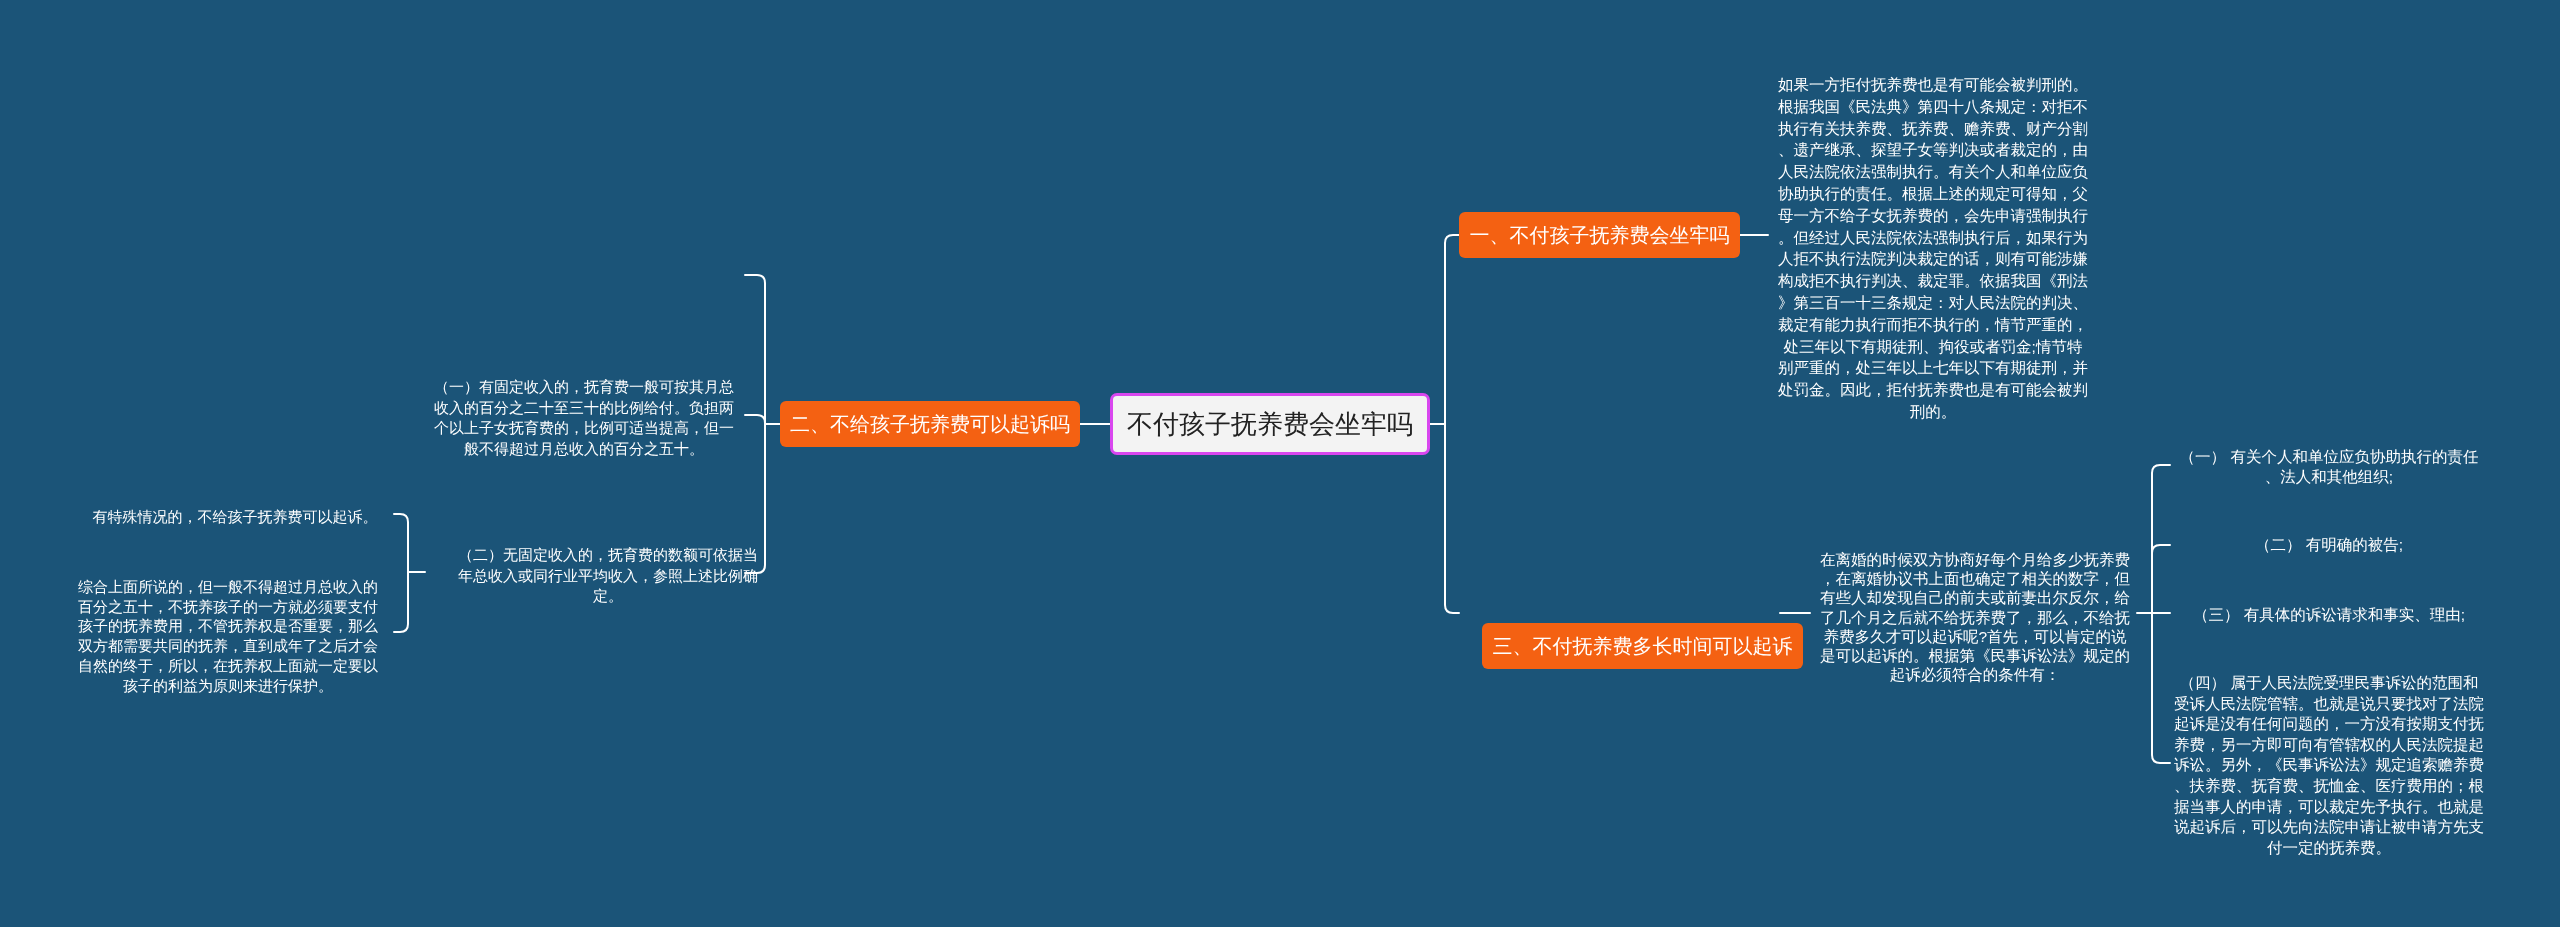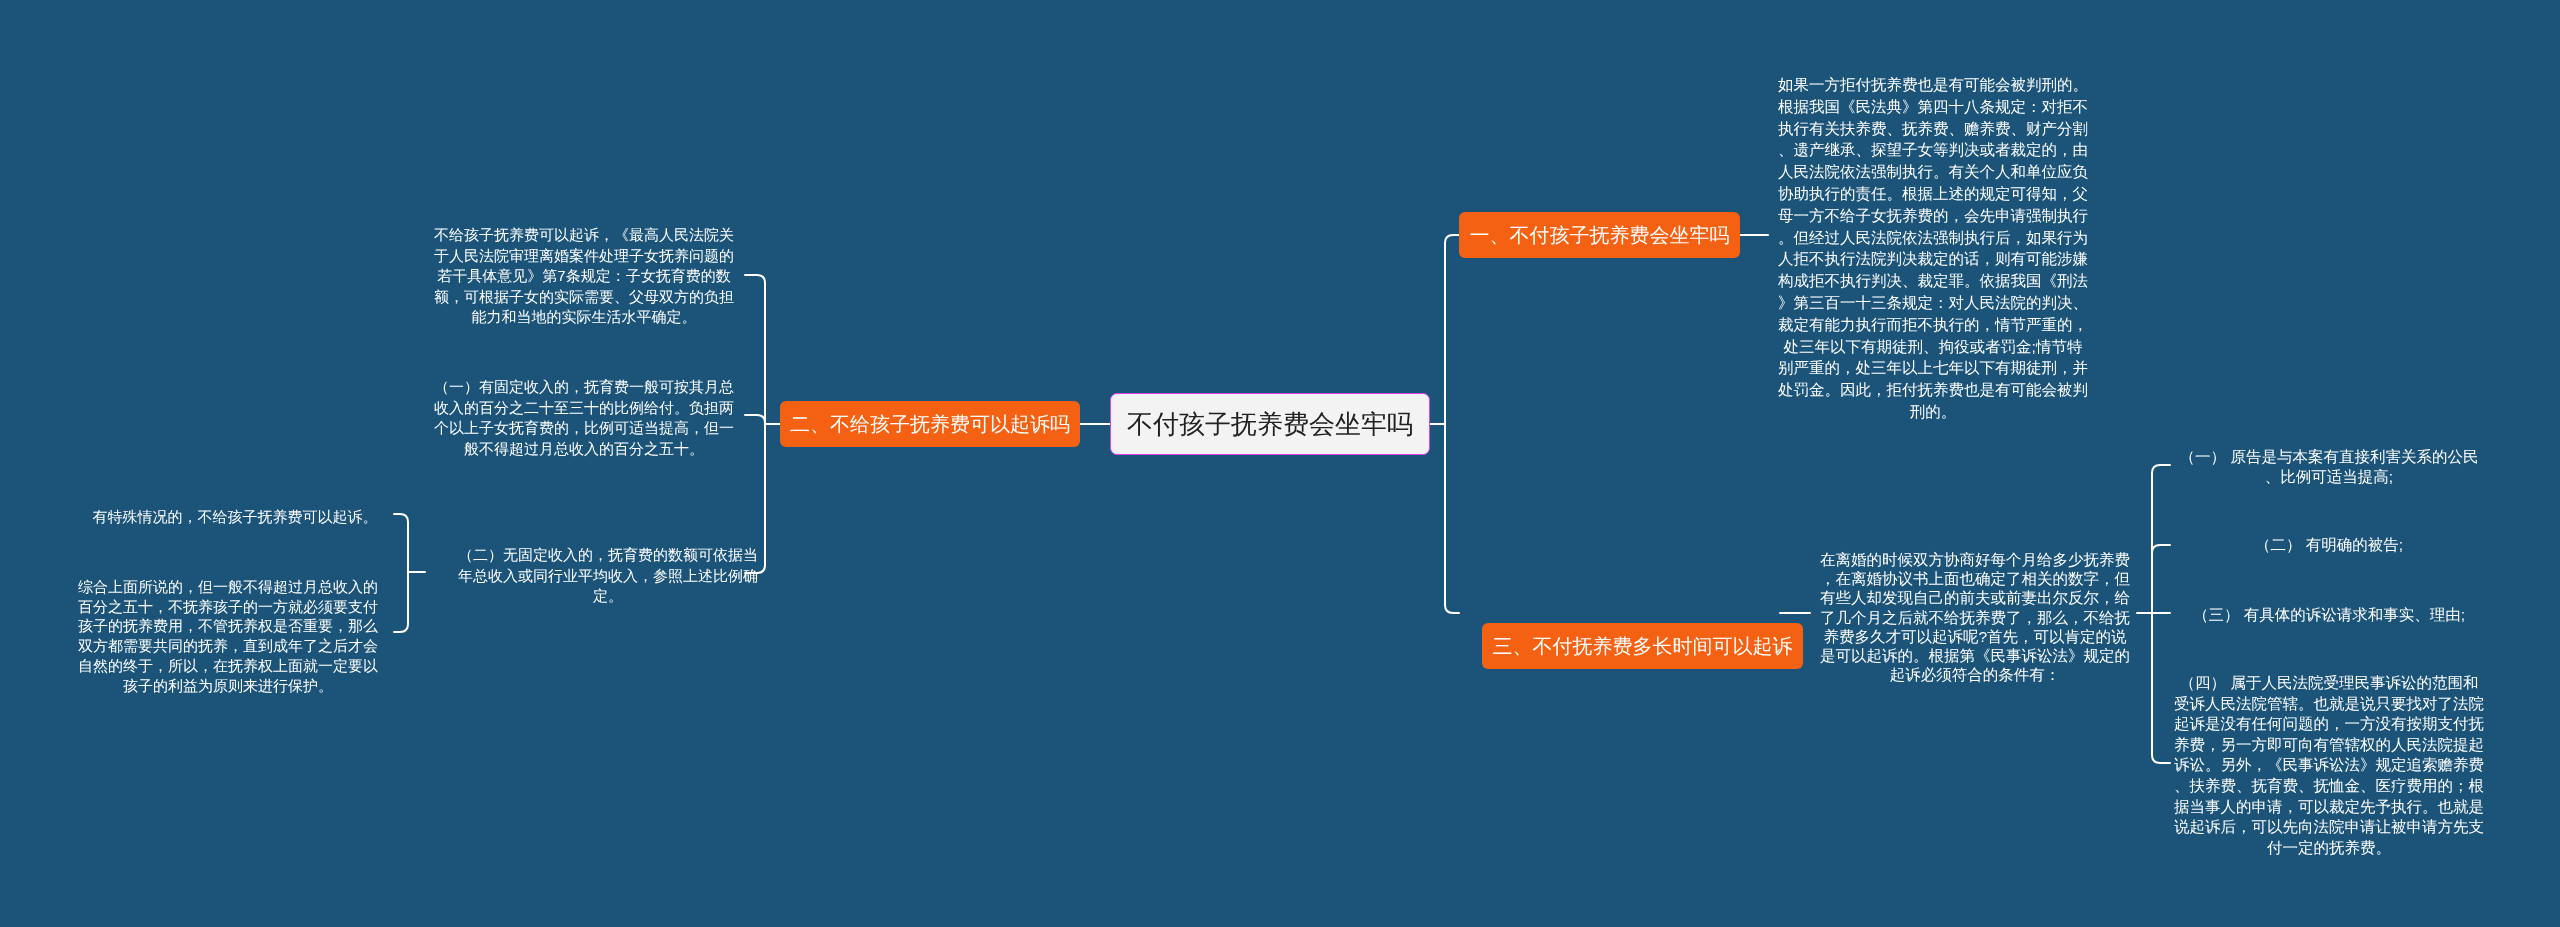--- a/index.html
+++ b/index.html
@@ -13,21 +13,21 @@
     svg.connectors path { fill: none; stroke: #ffffff; stroke-width: 2; stroke-linecap: round; }
 
     .node {
       position: absolute; box-sizing: border-box; white-space: nowrap;
       display: flex; align-items: center; justify-content: center;
       cursor: pointer;
     }
     .root-node {
       left: 1110px; top: 393px; width: 320px; height: 62px;
       background: #f3f3f3; color: #222; border-radius: 7px;
-      font-size: 26px; border: 1px solid #d946ef;
+      font-size: 26px; border: 3px solid #d946ef;
     }
     .branch-node {
       height: 46px; background: #f46112; color: #ffffff;
       border-radius: 6px; font-size: 20px; padding: 18px 10px;
     }
     #branch-1 { left: 1459px; top: 212px; width: 281px; }
     #branch-2 { left: 780px; top: 401px; width: 300px; }
     #branch-3 { left: 1482px; top: 590px; width: 321px; margin-top: 33px; }
 
     .leaf {
@@ -76,25 +76,24 @@
   </svg>
 
   <div class="node root-node">不付孩子抚养费会坐牢吗</div>
 
   <div class="node branch-node" id="branch-1">一、不付孩子抚养费会坐牢吗</div>
   <div class="node branch-node" id="branch-2">二、不给孩子抚养费可以起诉吗</div>
   <div class="node branch-node" id="branch-3">三、不付抚养费多长时间可以起诉</div>
 
   <div class="leaf" id="b1-detail">如果一方拒付抚养费也是有可能会被判刑的。根据我国《民法典》第四十八条规定：对拒不执行有关扶养费、抚养费、赡养费、财产分割、遗产继承、探望子女等判决或者裁定的，由人民法院依法强制执行。有关个人和单位应负协助执行的责任。根据上述的规定可得知，父母一方不给子女抚养费的，会先申请强制执行。但经过人民法院依法强制执行后，如果行为人拒不执行法院判决裁定的话，则有可能涉嫌构成拒不执行判决、裁定罪。依据我国《刑法》第三百一十三条规定：对人民法院的判决、裁定有能力执行而拒不执行的，情节严重的，处三年以下有期徒刑、拘役或者罚金;情节特别严重的，处三年以上七年以下有期徒刑，并处罚金。因此，拒付抚养费也是有可能会被判刑的。</div>
 
-  <div class="leaf" id="b2-detail-a">不给孩子抚养费可以起诉，《最高人民法院关于人民法院审理离婚案件处理子女抚养问题的若干具体意见》第7条规定：子女抚育费的数额，可根据子女的实际需要、父母双方的负担能力和当地的实际生活水平确定。</div>
   <div class="leaf" id="b2-detail-b">（一）有固定收入的，抚育费一般可按其月总收入的百分之二十至三十的比例给付。负担两个以上子女抚育费的，比例可适当提高，但一般不得超过月总收入的百分之五十。</div>
   <div class="leaf" id="b2-detail-c">（二）无固定收入的，抚育费的数额可依据当年总收入或同行业平均收入，参照上述比例确定。</div>
   <div class="leaf" id="b2-sub-d">有特殊情况的，不给孩子抚养费可以起诉。</div>
   <div class="leaf" id="b2-sub-e">综合上面所说的，但一般不得超过月总收入的百分之五十，不抚养孩子的一方就必须要支付孩子的抚养费用，不管抚养权是否重要，那么双方都需要共同的抚养，直到成年了之后才会自然的终于，所以，在抚养权上面就一定要以孩子的利益为原则来进行保护。</div>
 
   <div class="leaf" id="b3-detail">在离婚的时候双方协商好每个月给多少抚养费，在离婚协议书上面也确定了相关的数字，但有些人却发现自己的前夫或前妻出尔反尔，给了几个月之后就不给抚养费了，那么，不给抚养费多久才可以起诉呢?首先，可以肯定的说是可以起诉的。根据第《民事诉讼法》规定的起诉必须符合的条件有：</div>
-  <div class="leaf cond" id="cond-1">（一） 原告是与本案有直接利害关系的公民、比例可适当提高;</div>
+  <div class="leaf cond" id="cond-1">（一） 有关个人和单位应负协助执行的责任、法人和其他组织;</div>
   <div class="leaf cond" id="cond-2">（二） 有明确的被告;</div>
   <div class="leaf cond" id="cond-3">（三） 有具体的诉讼请求和事实、理由;</div>
   <div class="leaf cond" id="cond-4">（四） 属于人民法院受理民事诉讼的范围和受诉人民法院管辖。也就是说只要找对了法院起诉是没有任何问题的，一方没有按期支付抚养费，另一方即可向有管辖权的人民法院提起诉讼。另外，《民事诉讼法》规定追索赡养费、扶养费、抚育费、抚恤金、医疗费用的；根据当事人的申请，可以裁定先予执行。也就是说起诉后，可以先向法院申请让被申请方先支付一定的抚养费。</div>
 
 </div>
 
 </body></html>

